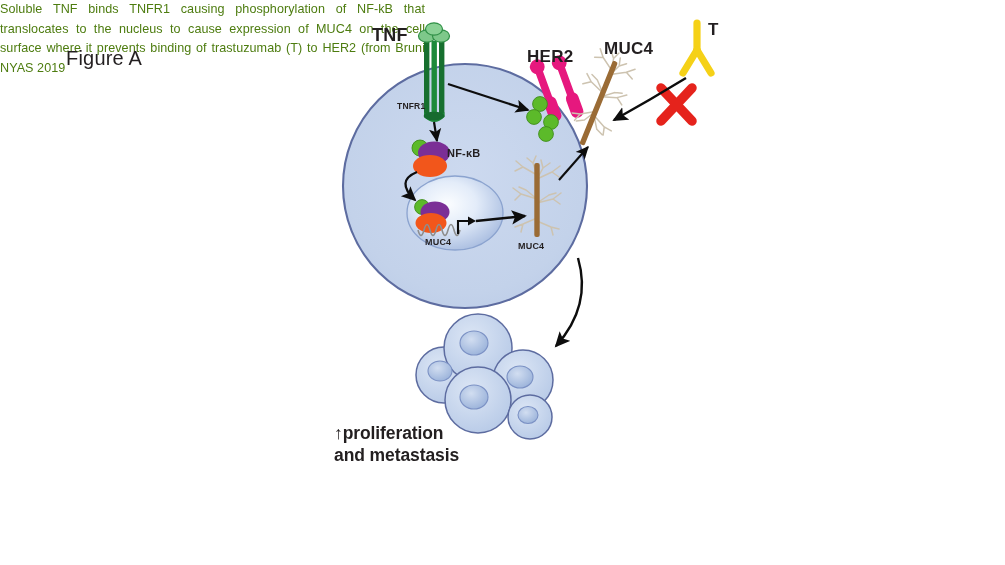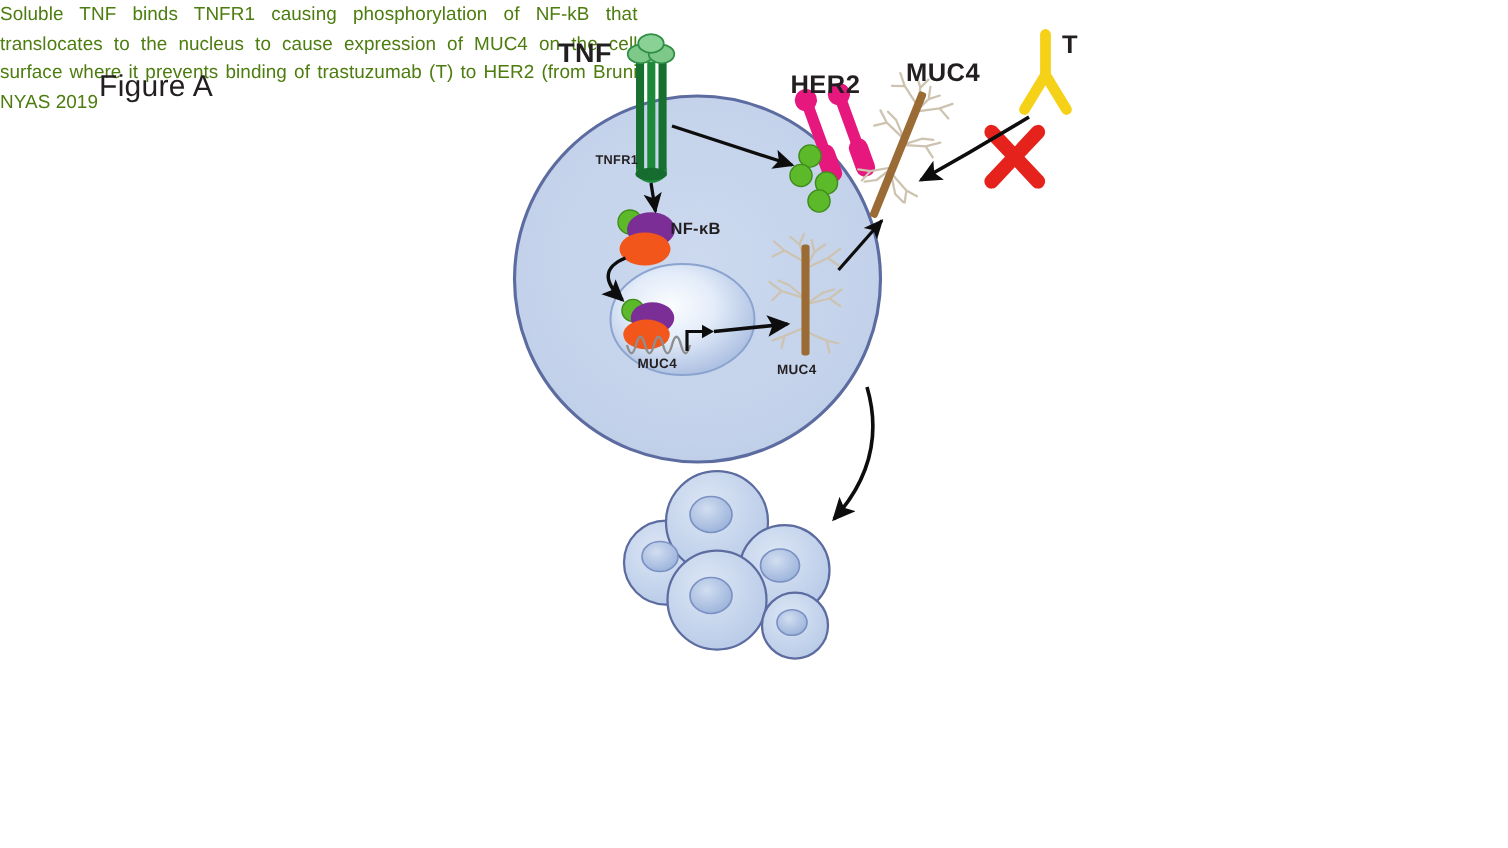--- a/index.html
+++ b/index.html
@@ -279,16 +279,18 @@
   <div class="txt" id="label-tnf">TNF</div>
   <div class="txt" id="label-her2">HER2</div>
   <div class="txt" id="label-muc4-top">MUC4</div>
   <div class="txt" id="label-t">T</div>
 
   <div class="txt" id="label-tnfr1">TNFR1</div>
   <div class="txt" id="label-nfkb">NF-κB</div>
   <div class="txt" id="label-muc4-nuc">MUC4</div>
   <div class="txt" id="label-muc4-cyto">MUC4</div>
 
+  <div class="txt" id="prolif-block"><span>↑proliferation</span>
+<span>and metastasis</span></div>
 
   <div id="caption-block"><span>Soluble TNF binds TNFR1 causing phosphorylation of NF-kB that</span> <span>translocates to the nucleus to cause expression of MUC4 on the</span> <span>cell surface where it prevents binding of trastuzumab (T) to HER2</span> <span class="lastline">(from Bruni NYAS 2019</span></div>
 
 </div>
 
 </body></html>

